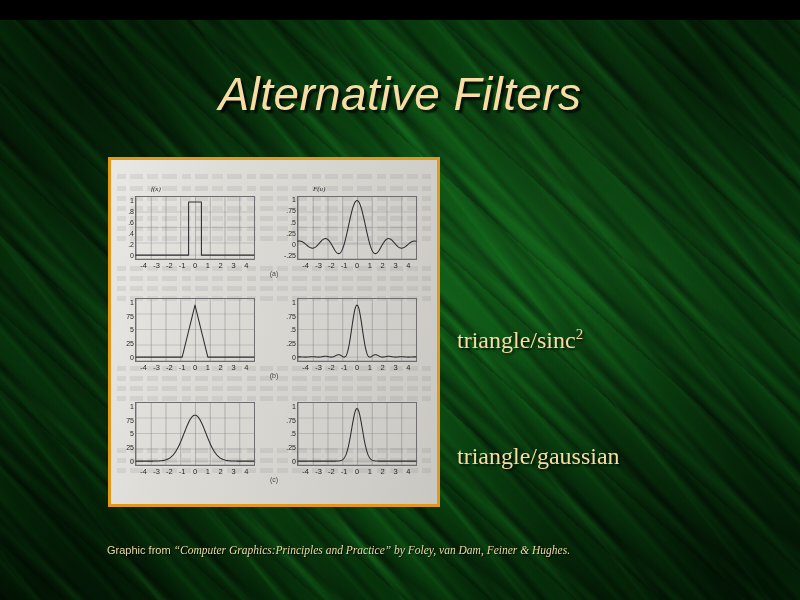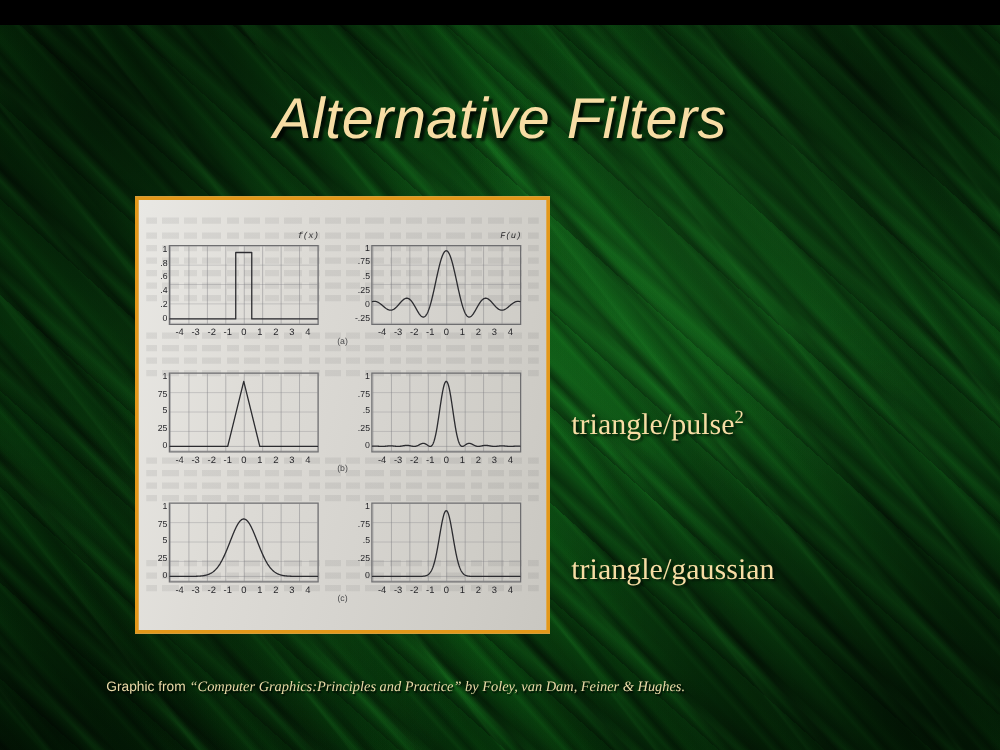--- a/index.html
+++ b/index.html
@@ -133,25 +133,25 @@
     left: 0; right: 0;
     text-align: center;
     font-size: 7px;
     color: #4a4a4c;
     font-family: "Liberation Sans", sans-serif;
   }
   .panel { position: absolute; }
   .panel-title {
     position: absolute;
     top: -11px; left: 16px; right: 0;
-    text-align: right;
+    text-align: left;
     font-size: 7px;
     font-style: italic;
     color: #2b2b2d;
-    font-family: Liberation Mono, monospace;
+    font-family: Liberation Serif, serif;
   }
   .axes {
     position: absolute;
     left: 0; top: 0;
     border: 1px solid #6e6e70;
     box-sizing: border-box;
     background:
       repeating-linear-gradient(90deg, rgba(120,120,125,.45) 0 1px, rgba(0,0,0,0) 1px 100%),
       repeating-linear-gradient(0deg,  rgba(120,120,125,.30) 0 1px, rgba(0,0,0,0) 1px 100%);
     background-size: 12.5% 100%, 100% 25%;
@@ -185,21 +185,21 @@
     font-family: "Liberation Serif", serif;
     font-size: 24px;
     text-shadow: 2px 2px 2px rgba(0,0,0,.6);
     white-space: nowrap;
   }
   .filter-label sup { font-size: 0.62em; }
 
   
   #credit {
     position: absolute;
-    left: 85px;
+    left: 107px;
     top: 524px;
     color: #ead9a8;
     font-size: 11px;
     white-space: nowrap;
     text-shadow: 1px 1px 1px rgba(0,0,0,.7);
   }
   #credit .cite {
     font-family: "Liberation Serif", serif;
     font-style: italic;
     font-size: 11.5px;
@@ -405,21 +405,21 @@
             <span class="xlab" style="left: 97.4783px;">3</span>
             <span class="xlab" style="left: 110.304px;">4</span>
           </div>
       </div>
 
       <div class="row-tag" style="top:82px">(c)</div>
     </div>
   </div>
 
   <div class="filter-label" style="left:457px;top:306px">
-    <span>triangle/pulse</span><sup>2</sup>
+    <span>triangle/sinc</span><sup>2</sup>
   </div>
   <div class="filter-label" style="left:457px;top:423px">
     <span>triangle/gaussian</span>
   </div>
 
   <div id="credit">
     <span>Graphic from</span>
     <span class="cite">“Computer Graphics:Principles and Practice”  by Foley, van Dam, Feiner &amp; Hughes.</span>
   </div>
 

